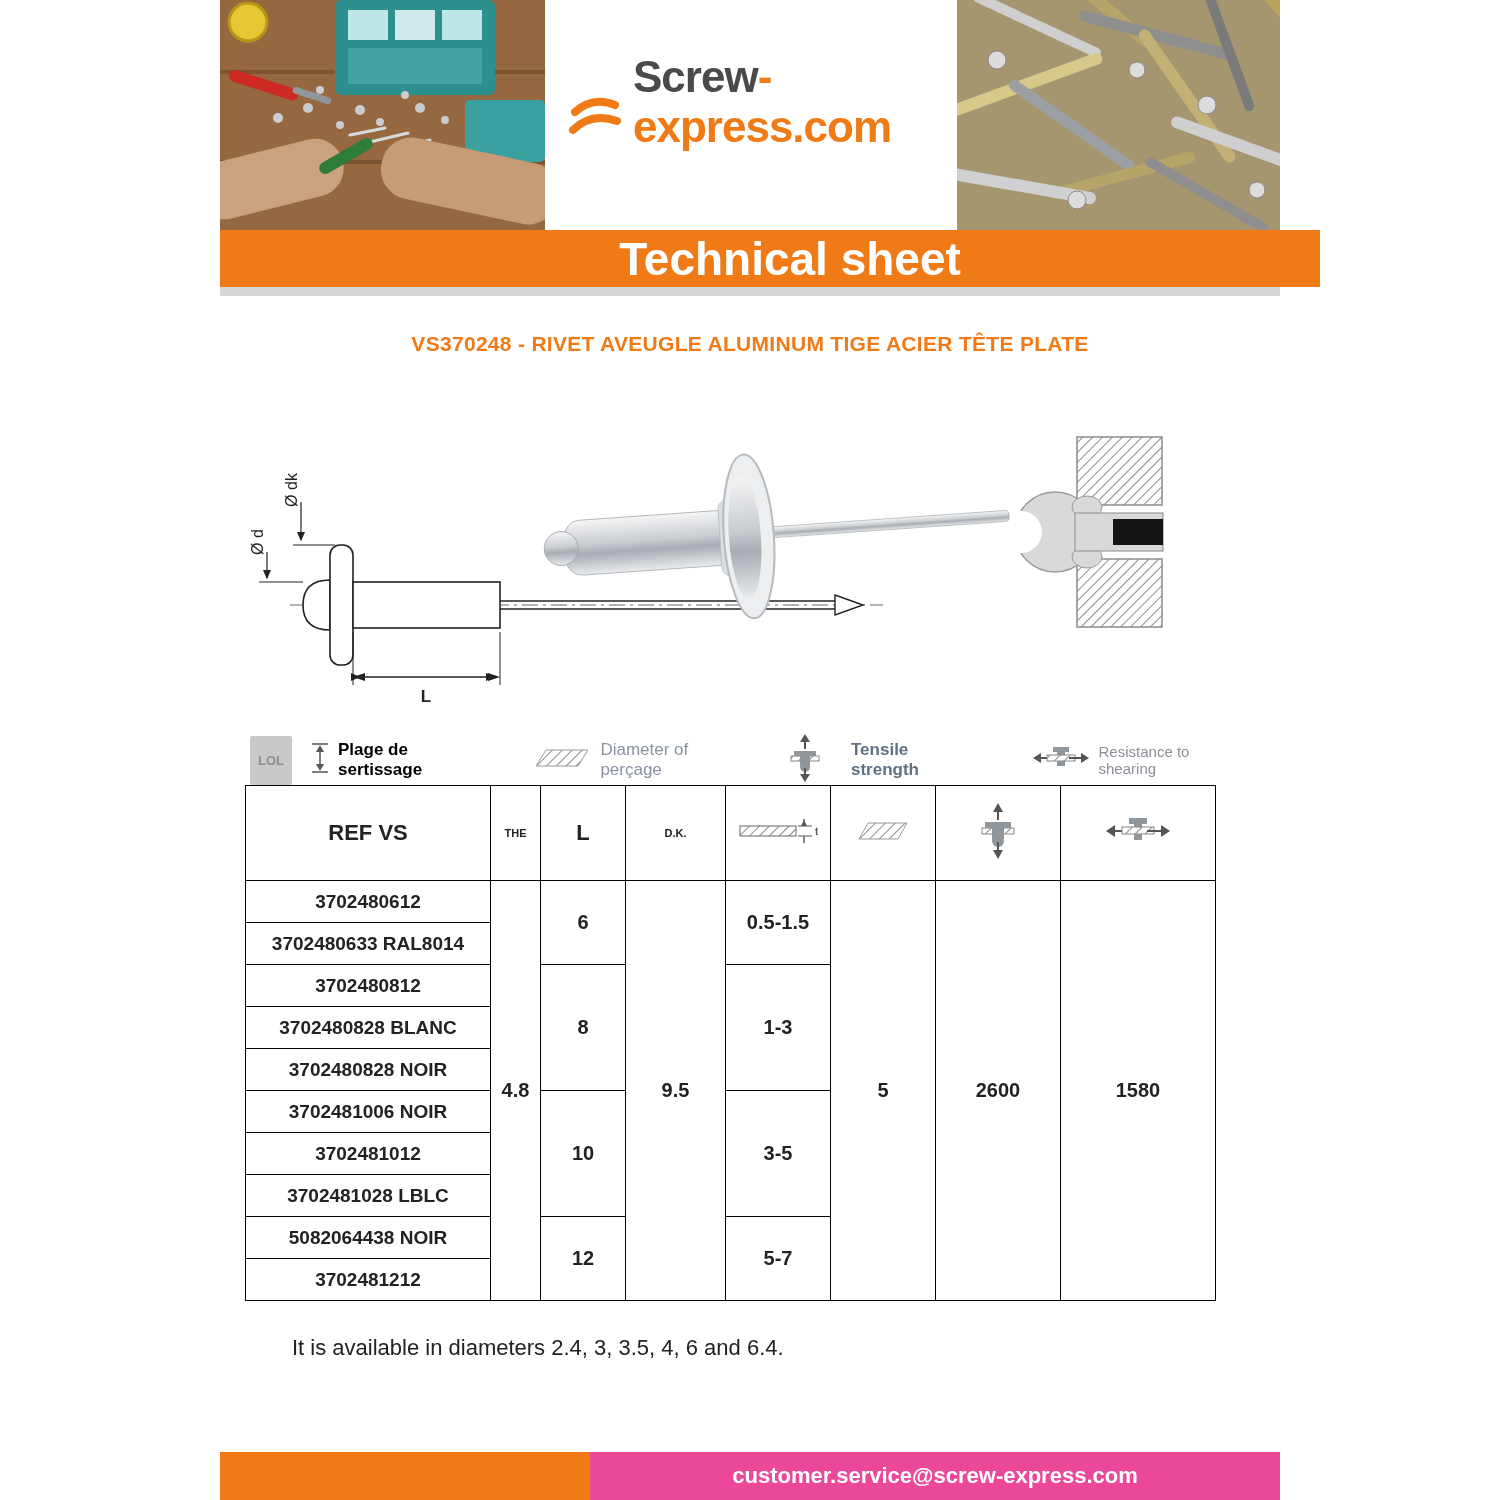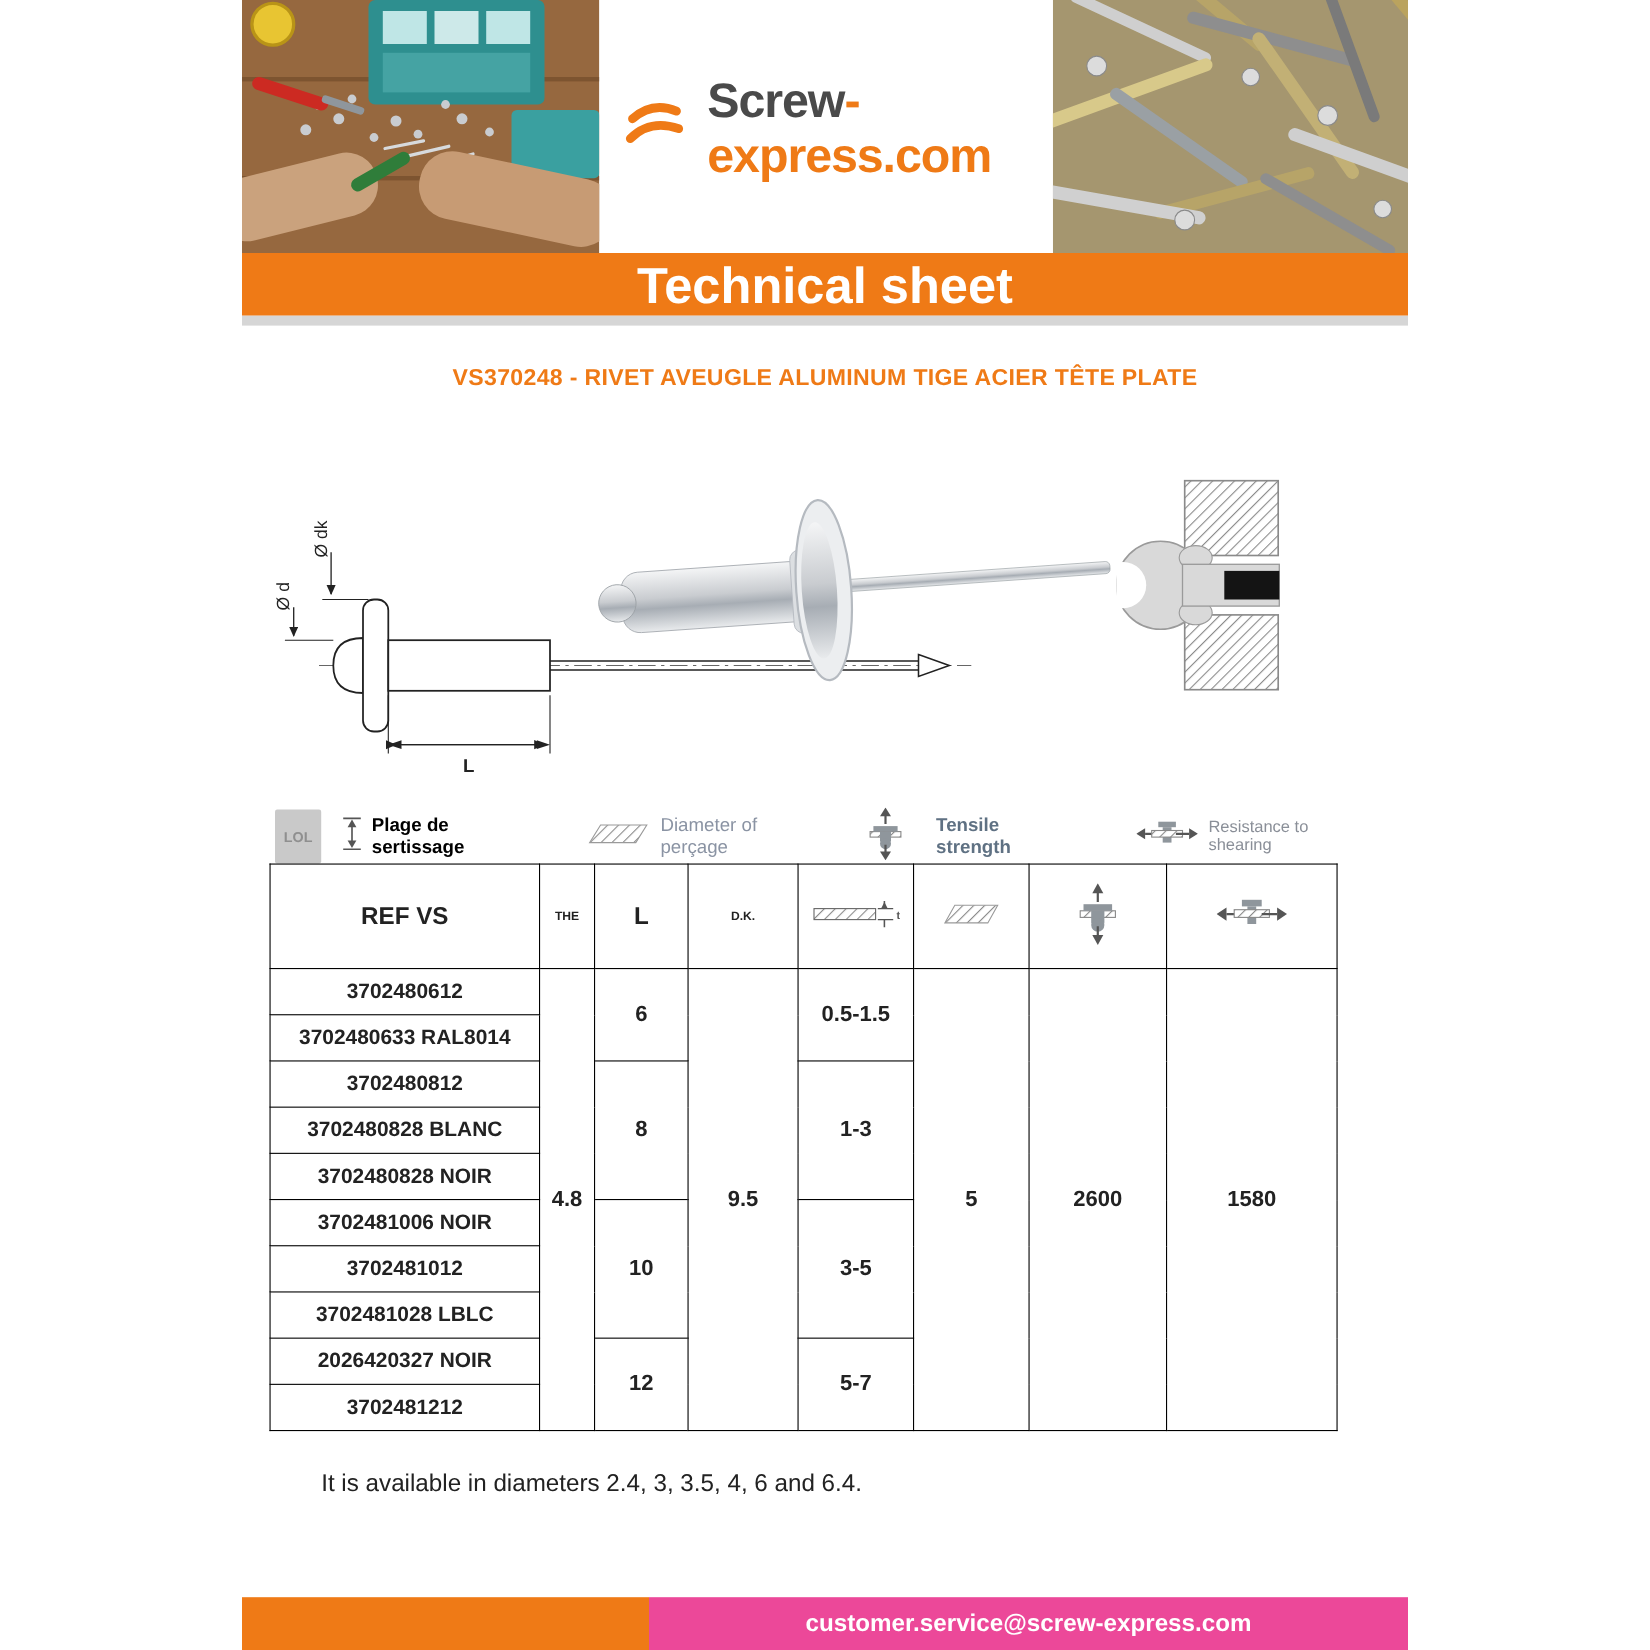--- a/index.html
+++ b/index.html
@@ -1,21 +1,21 @@
 <!DOCTYPE html>
 <html><head>
 <meta charset="utf-8">
 <style>
   html,body { margin:0; padding:0; background:#fff; }
   body { width:1500px; height:1500px; position:relative; font-family:"Liberation Sans", sans-serif; color:#222; }
   .abs { position:absolute; }
 
   
   .photo { overflow:hidden; }
-  .logo-wrap { display:flex; align-items:center; gap:20px; }
+  .logo-wrap { display:flex; align-items:flex-end; gap:10px; }
   .logo-text { font-size:44px; font-weight:bold; letter-spacing:-1px; }
   .logo-text .p1 { color:#4a4a4a; }
   .logo-text .p2 { color:#ef7a16; }
 
   .banner { background:#ef7a16; display:flex; align-items:center; justify-content:center; }
   .banner-title { color:#fff; font-weight:bold; font-size:46px; letter-spacing:0px; }
   .banner-shadow { background:#d6d6d6; }
 
   .product-title { color:#ef7a16; font-weight:bold; font-size:21px; text-align:center; letter-spacing:.3px; }
 
@@ -137,21 +137,21 @@
     <g fill="#dcdcdc" stroke="#8a8a8a">
       <circle cx="40" cy="60" r="9"></circle>
         <circle cx="250" cy="105" r="9"></circle>
       <circle cx="120" cy="200" r="9"></circle>
         <circle cx="300" cy="190" r="8"></circle>
       <circle cx="180" cy="70" r="8"></circle>
     </g>
   </svg>
 </div>
 
-<div class="abs banner" style="left:220px; top:230px; width:1060px; height:57px;">
+<div class="abs banner" style="left:220px; top:230px; width:1060px; height:57px;padding-left:40px;">
   <div class="banner-title">Technical sheet</div>
 </div>
 <div class="abs banner-shadow" style="left:220px; top:287px; width:1060px; height:9px;"></div>
 
 <div class="abs product-title" style="left:220px; top:332px; width:1060px;">VS370248 - RIVET AVEUGLE ALUMINUM TIGE ACIER TÊTE PLATE</div>
 
 <div class="abs" style="left:235px; top:430px; width:660px; height:290px;">
   <svg width="660" height="290" viewBox="0 0 660 290">
 
     <line x1="55" y1="175" x2="648" y2="175" stroke="#666" stroke-width="1" stroke-dasharray="16 5 3 5"></line>
@@ -350,21 +350,21 @@
       <td class="val" rowspan="3">10</td>
       <td class="val" rowspan="3">3-5</td>
     </tr>
     <tr>
       <td class="ref">3702481012</td>
     </tr>
     <tr>
       <td class="ref">3702481028 LBLC</td>
     </tr>
     <tr>
-      <td class="ref">2026420327 NOIR</td>
+      <td class="ref">5082064438 NOIR</td>
       <td class="val" rowspan="2">12</td>
       <td class="val" rowspan="2">5-7</td>
     </tr>
     <tr>
       <td class="ref">3702481212</td>
     </tr>
   </tbody>
     </table>
 </div>
 

